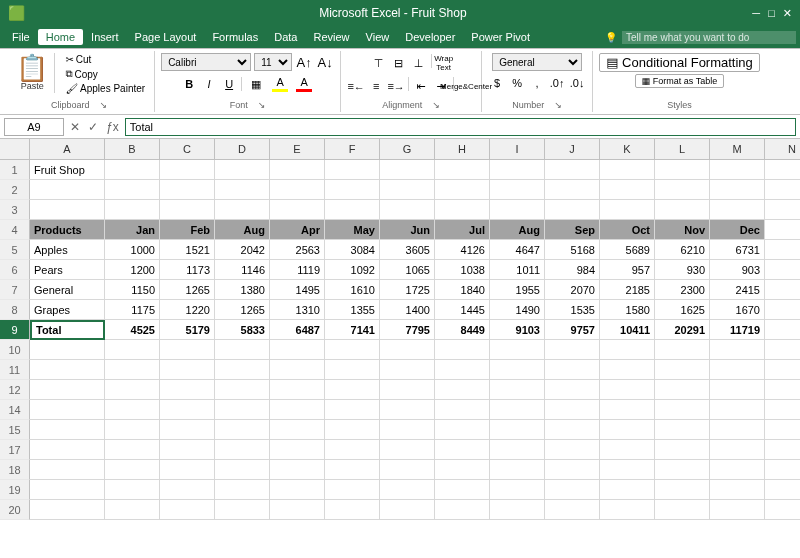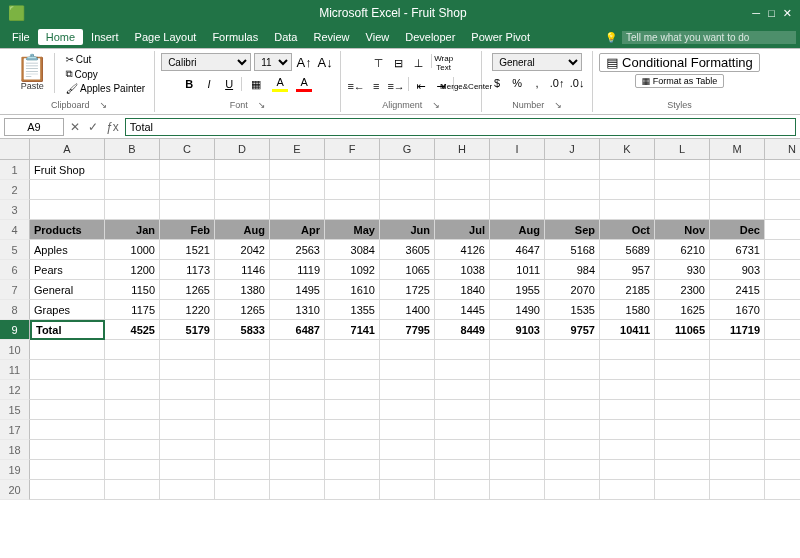--- a/index.html
+++ b/index.html
@@ -643,21 +643,21 @@
       <div class="cell col-b num total-cell">4525</div>
       <div class="cell col-c num total-cell">5179</div>
       <div class="cell col-d num total-cell">5833</div>
       <div class="cell col-e num total-cell">6487</div>
       <div class="cell col-f num total-cell">7141</div>
       <div class="cell col-g num total-cell">7795</div>
       <div class="cell col-h num total-cell">8449</div>
       <div class="cell col-i num total-cell">9103</div>
       <div class="cell col-j num total-cell">9757</div>
       <div class="cell col-k num total-cell">10411</div>
-      <div class="cell col-l num total-cell">11065</div>
+      <div class="cell col-l num total-cell">20291</div>
       <div class="cell col-m num total-cell">11719</div>
       <div class="cell col-n"></div>
     </div>
 
     <div id="empty-rows">
         <div class="grid-row">
           <div class="row-num">10</div>
           <div class="cell col-a"></div>
           <div class="cell col-b"></div>
           <div class="cell col-c"></div>
@@ -701,20 +701,37 @@
           <div class="cell col-g"></div>
           <div class="cell col-h"></div>
           <div class="cell col-i"></div>
           <div class="cell col-j"></div>
           <div class="cell col-k"></div>
           <div class="cell col-l"></div>
           <div class="cell col-m"></div>
           <div class="cell col-n"></div>
         </div>
         <div class="grid-row">
+          <div class="row-num">14</div>
+          <div class="cell col-a"></div>
+          <div class="cell col-b"></div>
+          <div class="cell col-c"></div>
+          <div class="cell col-d"></div>
+          <div class="cell col-e"></div>
+          <div class="cell col-f"></div>
+          <div class="cell col-g"></div>
+          <div class="cell col-h"></div>
+          <div class="cell col-i"></div>
+          <div class="cell col-j"></div>
+          <div class="cell col-k"></div>
+          <div class="cell col-l"></div>
+          <div class="cell col-m"></div>
+          <div class="cell col-n"></div>
+        </div>
+        <div class="grid-row">
           <div class="row-num">15</div>
           <div class="cell col-a"></div>
           <div class="cell col-b"></div>
           <div class="cell col-c"></div>
           <div class="cell col-d"></div>
           <div class="cell col-e"></div>
           <div class="cell col-f"></div>
           <div class="cell col-g"></div>
           <div class="cell col-h"></div>
           <div class="cell col-i"></div>

